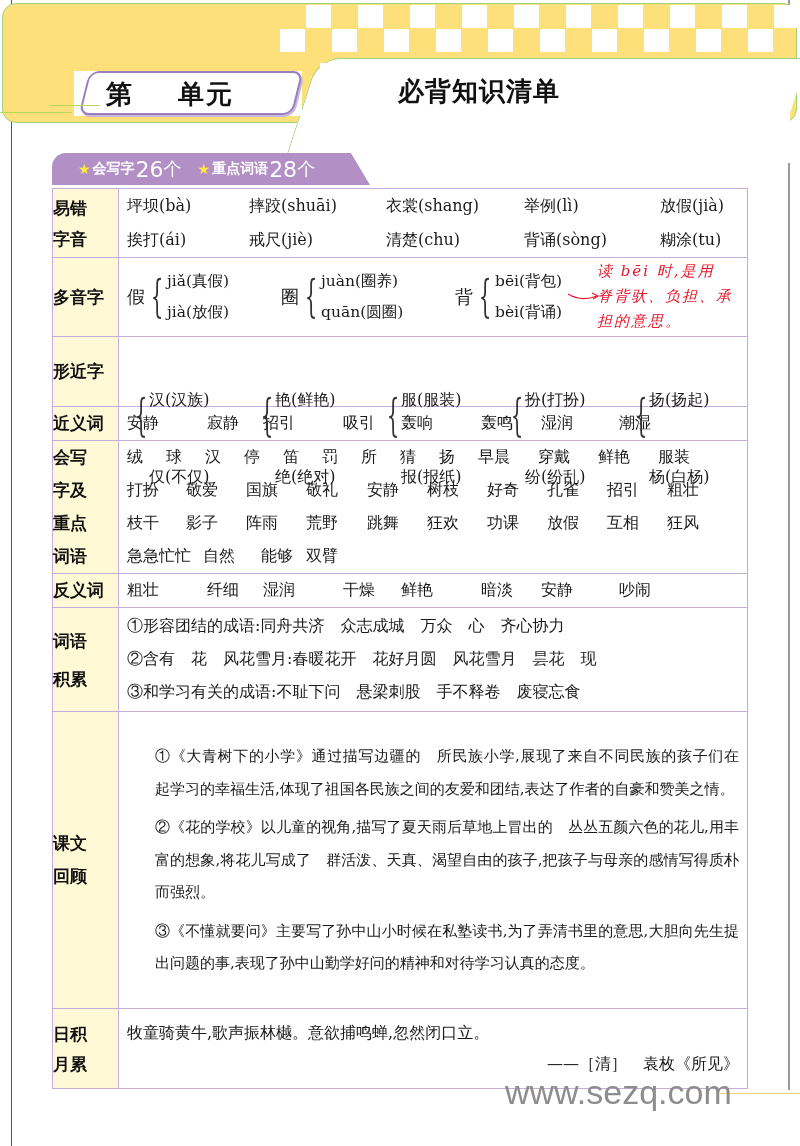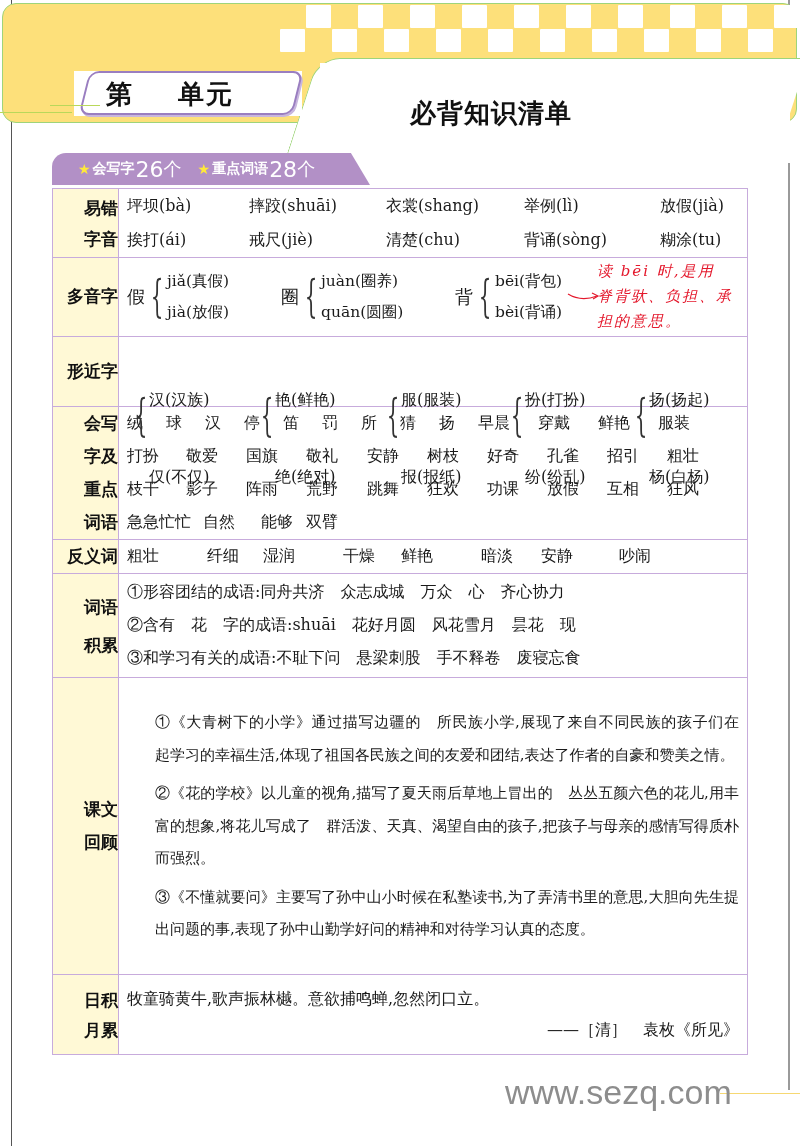--- a/index.html
+++ b/index.html
@@ -37,22 +37,22 @@
   .unit-title {
     position: absolute; left: 32px; top: 6px; width: 200px;
     font-family: "DejaVu Sans", sans-serif; font-weight: bold; font-size: 26px; letter-spacing: 2px;
     color: #111;
   }
   .unit-title .gap { display: inline-block; width: 44px; }
   .deco-line1 { position: absolute; left: 50px; top: 105px; width: 50px; height: 1px; background: #b9d85a; }
   .deco-line2 { position: absolute; left: 0; top: 112px; width: 72px; height: 1px; background: #b9d85a; }
 
   .page-title {
-    position: absolute; left: 398px; top: 96px;
-    font-family: "DejaVu Sans", sans-serif; font-weight: bold; font-size: 26px; color: #111; letter-spacing: 1px; margin-left: 12px;
+    position: absolute; left: 398px; top: 74px;
+    font-family: "DejaVu Sans", sans-serif; font-weight: bold; font-size: 26px; color: #111; letter-spacing: 1px;
   }
 
   
   .stats-tab {
     position: absolute; left: 52px; top: 153px; width: 318px; height: 32px;
     background: #b290c6; border-top-left-radius: 14px; border-top-right-radius: 14px;
     clip-path: polygon(0 0, 94% 0, 100% 100%, 0 100%);
     color: #fff; font-family: "DejaVu Sans", sans-serif; display: flex; align-items: center; padding-left: 26px;
   }
   .stats-tab .star { color: #ffe93a; font-size: 14px; margin-right: 2px; }
@@ -60,21 +60,21 @@
   .stats-tab .num { font-size: 22px; font-weight: normal; margin-left: 1px; }
   .stats-tab .unit { font-size: 18px; margin-right: 16px; }
 
   
   .kt {
     position: absolute; left: 52px; top: 188px; width: 696px;
     border-collapse: collapse; border: 1.5px solid #b690cf;
   }
   .kt td { border: 1.5px solid #c7abdc; vertical-align: middle; }
   .kt td.lab {
-    width: 66px; background: #fff9d6; text-align: right;
+    width: 66px; background: #fff9d6; text-align: left;
     font-family: "DejaVu Sans", sans-serif; font-weight: bold; font-size: 17px; color: #111; line-height: 33px;
   }
   .kt td.body { padding: 0 8px; font-size: 16px; }
   .row { display: flex; height: 33px; align-items: center; white-space: nowrap; }
   .row span { display: inline-block; }
 
   
   .poly-wrap { position: relative; height: 78px; }
   .poly { position: absolute; top: 8px; display: flex; align-items: center; }
   .poly .ch { font-size: 18px; margin-right: 2px; }
@@ -177,21 +177,21 @@
         <span style="width:122px">挨打(ái)</span>
         <span style="width:137px">戒尺(jiè)</span>
         <span style="width:138px">清楚(chu)</span>
         <span style="width:136px">背诵(sòng)</span>
         <span>糊涂(tu)</span>
       </div>
     </td>
   </tr>
 
   <tr>
-    <td class="lab" style="height:78px;font-family:Liberation Mono, monospace;">多音字</td>
+    <td class="lab" style="height:78px;">多音字</td>
     <td class="body">
       <div class="poly-wrap">
         <div class="poly" style="left:0">
           <span class="ch">假</span>
           <span class="brace">{</span>
           <div class="opts">
             <span>jiǎ(真假)</span>
             <span>jià(放假)</span>
           </div>
         </div>
@@ -260,20 +260,35 @@
           <span class="brace">{</span>
           <div class="opts">
             <span>扬(扬起)</span>
             <span>杨(白杨)</span>
           </div>
         </div>
       </div>
     </td>
   </tr>
 
+  <tr>
+    <td class="lab" style="height:34px;">近义词</td>
+    <td class="body">
+      <div class="row">
+        <span style="width:80px">安静</span>
+        <span style="width:56px">寂静</span>
+        <span style="width:80px">招引</span>
+        <span style="width:58px">吸引</span>
+        <span style="width:80px">轰响</span>
+        <span style="width:60px">轰鸣</span>
+        <span style="width:78px">湿润</span>
+        <span>潮湿</span>
+      </div>
+    </td>
+  </tr>
 
   <tr>
     <td class="lab" style="height:133px;">
       <div>会写</div>
       <div>字及</div>
       <div>重点</div>
       <div>词语</div>
     </td>
     <td class="body">
       <div class="row">
@@ -340,21 +355,21 @@
     </td>
   </tr>
 
   <tr>
     <td class="lab" style="height:104px;">
       <div style="line-height:38px;">词语</div>
       <div style="line-height:38px;">积累</div>
     </td>
     <td class="body">
       <div class="row">①形容团结的成语:同舟共济　众志成城　万众　心　齐心协力</div>
-      <div class="row">②含有　花　字的成语:shuāi　花好月圆　风花雪月　昙花　现</div>
+      <div class="row">②含有　花　风花雪月:春暖花开　花好月圆　风花雪月　昙花　现</div>
       <div class="row">③和学习有关的成语:不耻下问　悬梁刺股　手不释卷　废寝忘食</div>
     </td>
   </tr>
 
   <tr>
     <td class="lab" style="height:297px;">
       <div>课文</div>
       <div>回顾</div>
     </td>
     <td class="body">

